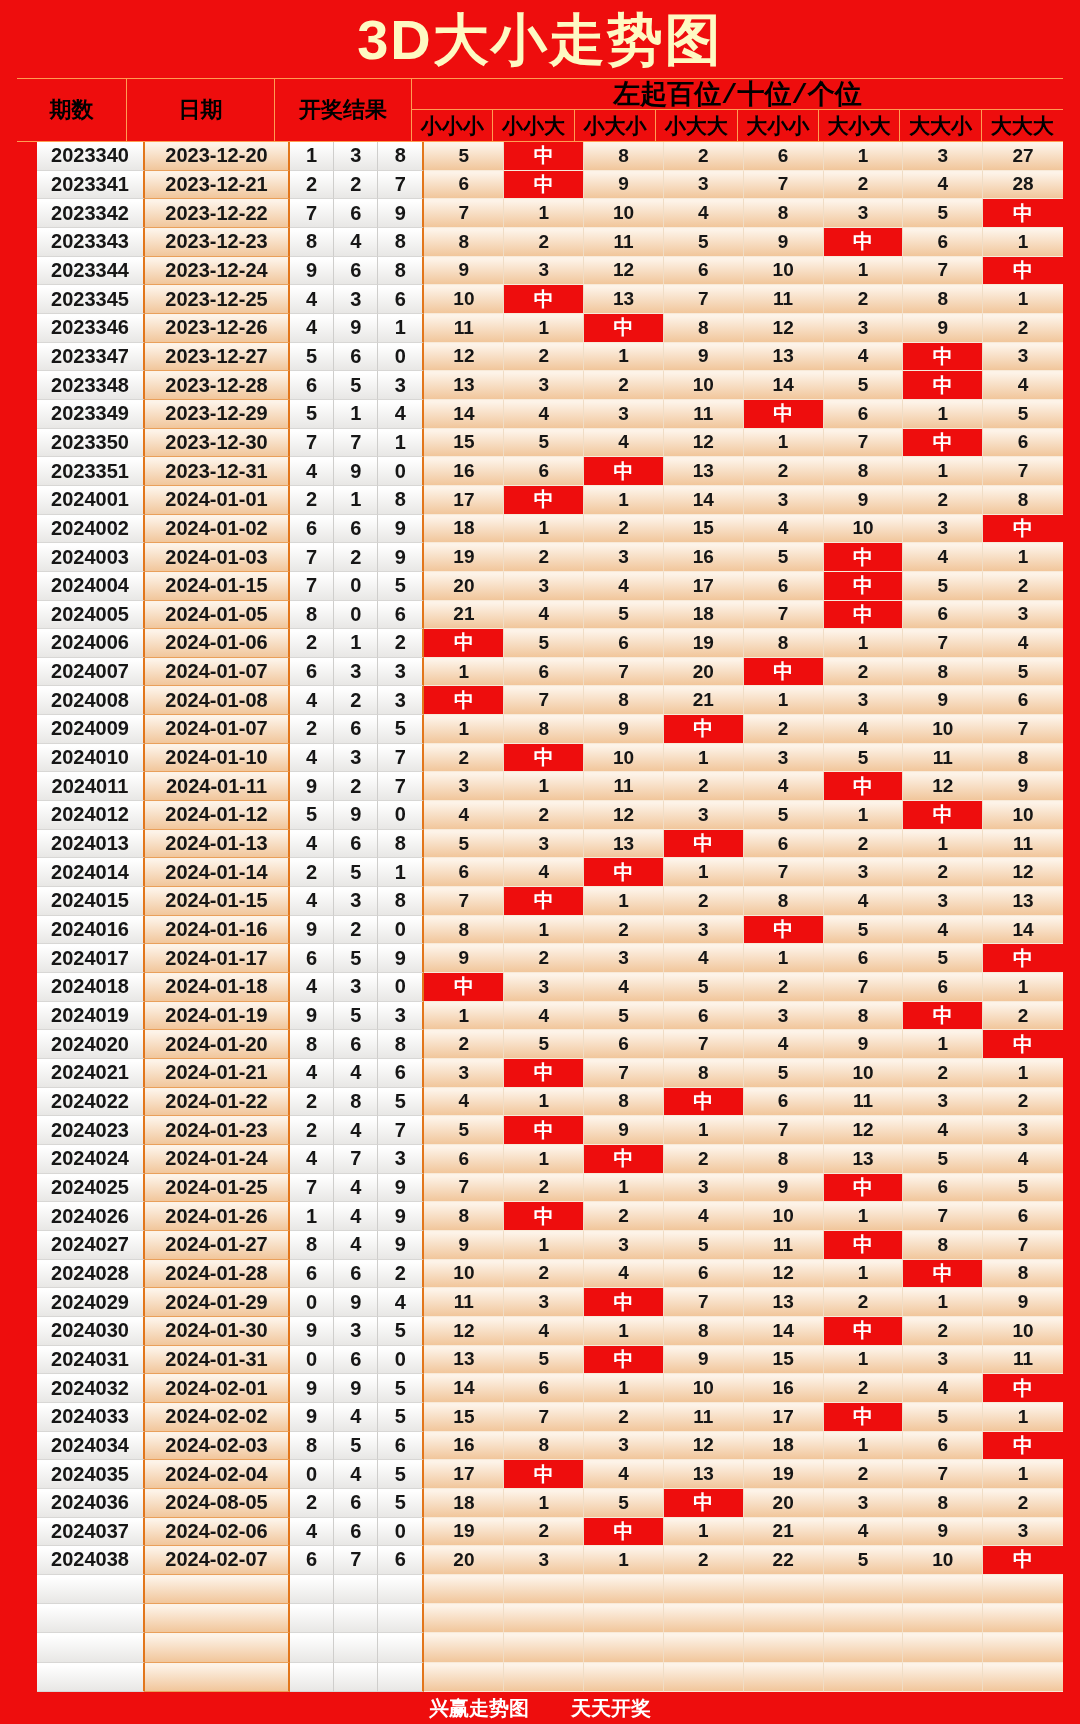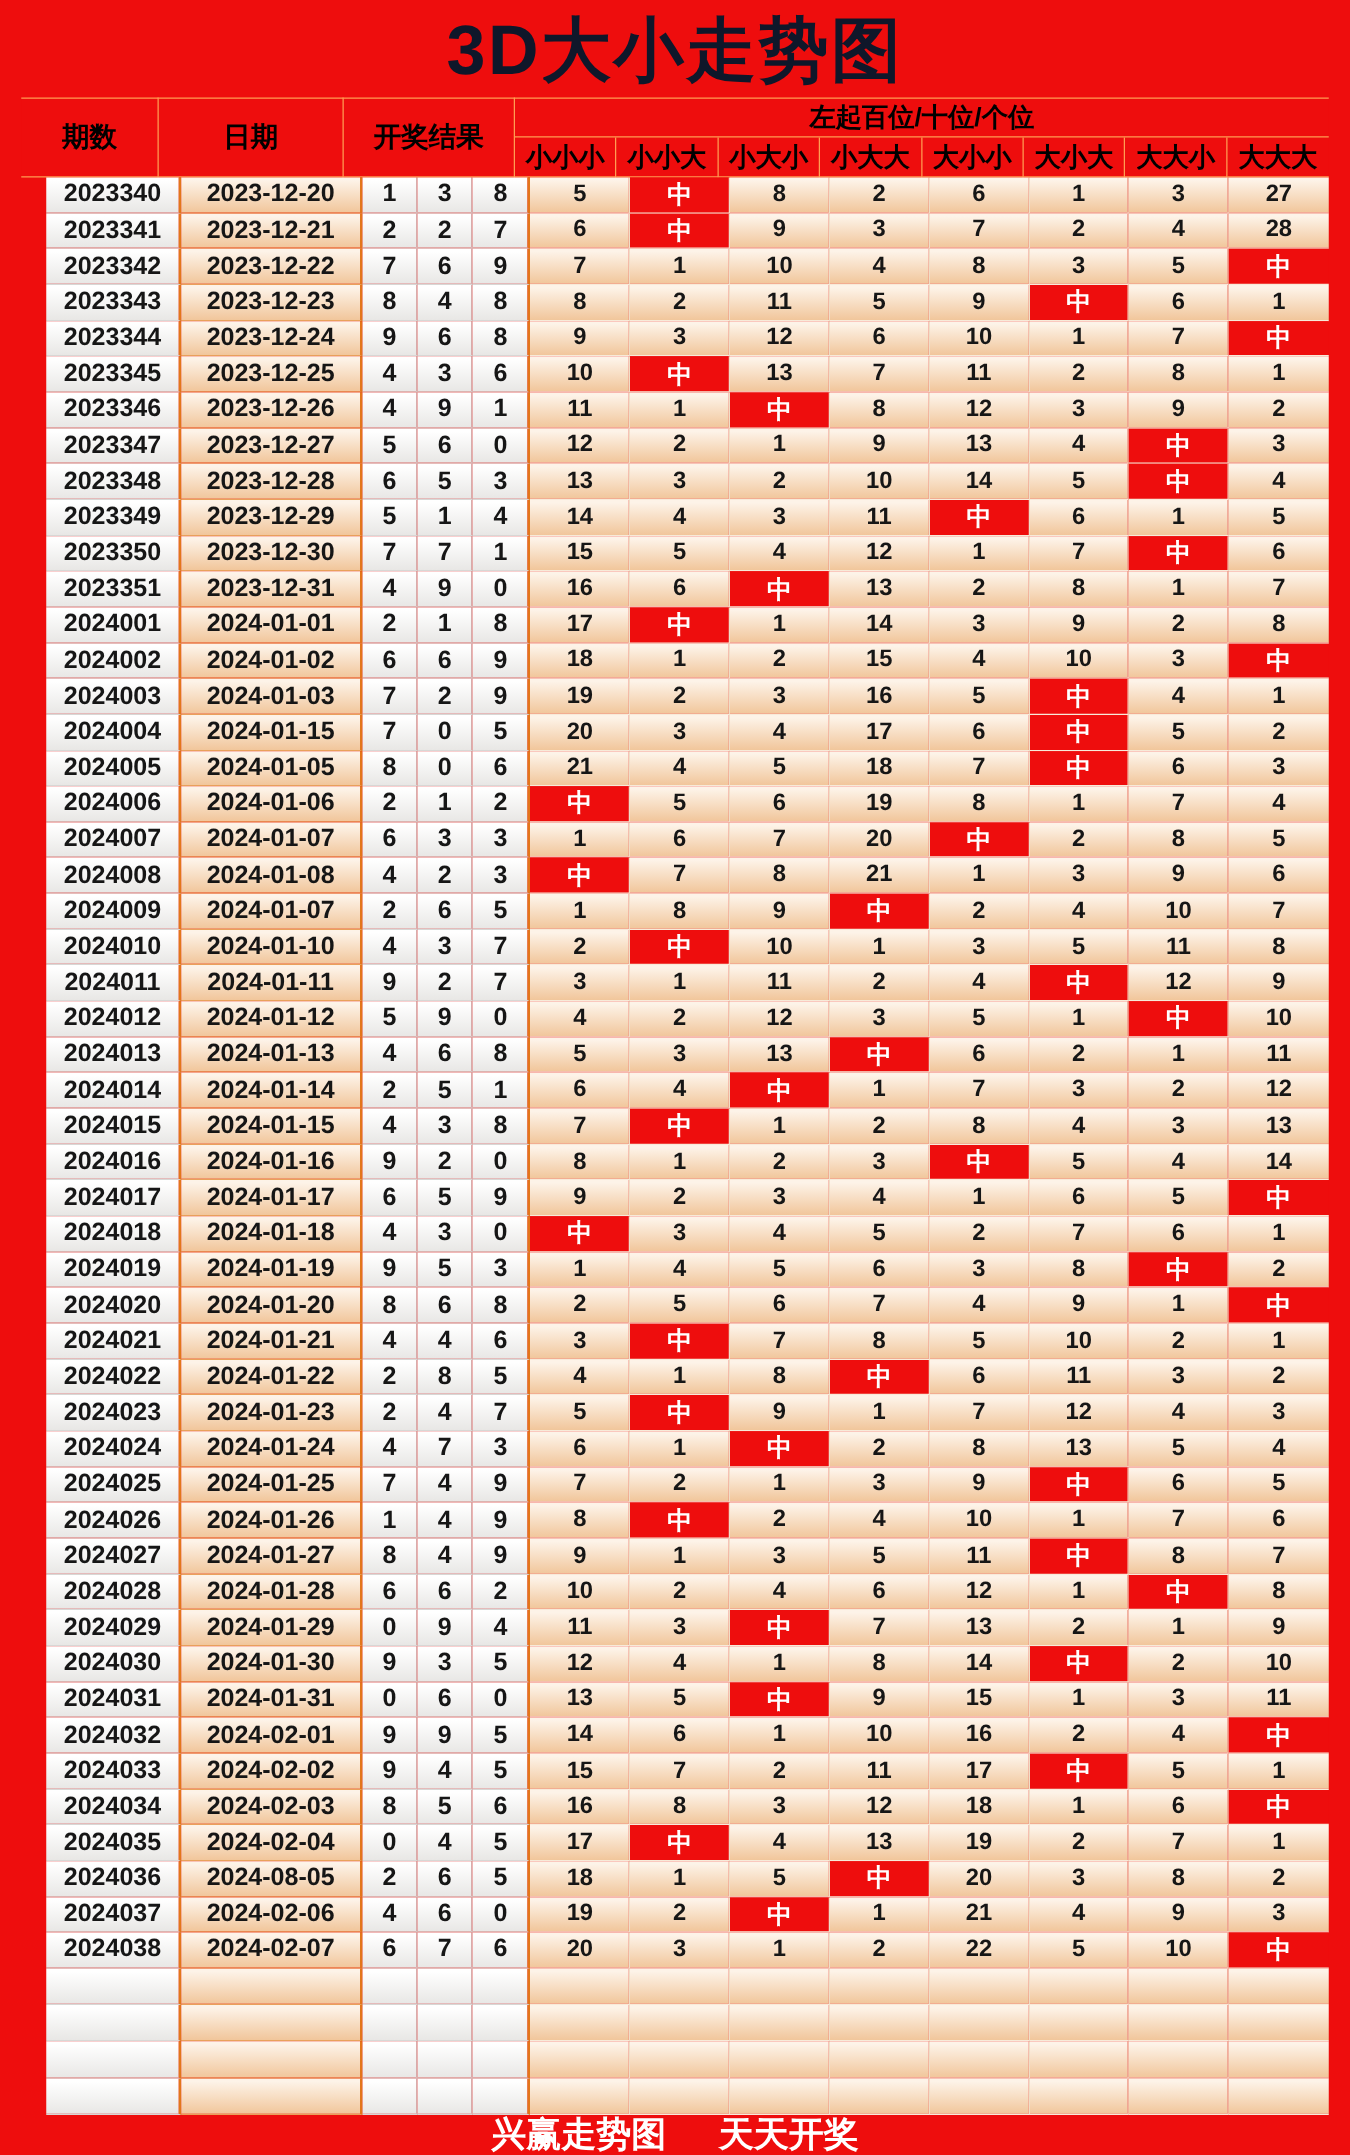--- a/index.html
+++ b/index.html
@@ -4,30 +4,30 @@
 <style>
   :root{
     --red:#ee0d0d;
     --orange:#e2761b;
     --hdr-line:#ff9c52;
     --ink:#161616;
   }
   *{margin:0;padding:0;box-sizing:border-box;}
   body{width:1080px;font-family:"Liberation Sans","DejaVu Sans",sans-serif;}
   .screen{width:1080px;height:1724px;background:var(--red);position:relative;overflow:hidden;}
-  .title{height:78px;line-height:80px;text-align:center;color:#0f172a;font-size:56px;font-weight:bold;letter-spacing:2px;}
+  .title{height:78px;line-height:80px;text-align:center;color:#fef9c3;font-size:56px;font-weight:bold;letter-spacing:2px;}
   .table{width:1046px;margin:0 17px;}
   
   .thead{display:flex;height:64px;background:var(--red);color:#000000;font-weight:bold;}
   .th{display:flex;align-items:center;justify-content:center;}
   .th-period{width:110px;font-size:22px;border:1px solid var(--hdr-line);border-left:none;}
   .th-date{width:148px;font-size:22px;border:1px solid var(--hdr-line);border-left:none;}
   .th-result{width:137px;font-size:22px;border:1px solid var(--hdr-line);border-left:none;}
   .th-group{width:651px;display:flex;flex-direction:column;}
-  .th-span{height:32px;font-size:21px;border-bottom:1px solid var(--hdr-line);border-top:1px solid var(--hdr-line);}
+  .th-span{height:32px;font-size:27px;border-bottom:1px solid var(--hdr-line);border-top:1px solid var(--hdr-line);font-family:Liberation Mono, monospace;}
   .th-subrow{display:flex;height:32px;}
   .th-sub{width:81.375px;font-size:21px;border-right:1px solid var(--hdr-line);border-bottom:1px solid var(--hdr-line);}
   .th-sub:last-child{border-right:none;}
   
   .row{display:flex;height:28.66px;margin-left:20px;}
   .row.empty-row{height:29.25px;}
   .cell{display:flex;align-items:center;justify-content:center;color:var(--ink);font-weight:bold;height:100%;}
   .c-period{width:110px;font-size:20px;background:linear-gradient(180deg,#ffffff 8%,#e8e7e5 100%);
             border-right:2px solid var(--orange);border-bottom:1px solid #d8d7d5;}
   .c-date{width:148px;font-size:20px;background:linear-gradient(180deg,#fdf3e8 8%,#f1c69b 100%);
@@ -35,21 +35,21 @@
   .c-digit{width:45px;font-size:20px;background:linear-gradient(180deg,#ffffff 8%,#e8e7e5 100%);
            border-right:1px solid #cfcecc;border-bottom:1px solid #d8d7d5;}
   .c-d3{width:47px;border-right:2px solid var(--orange);}
   .c-data{width:81.375px;font-size:19px;background:linear-gradient(180deg,#fdf3e8 8%,#f1c69b 100%);
           border-right:1px solid #f0ddc6;border-bottom:1px solid #f8ead9;}
   .c-data:last-child{border-right:none;}
   .cell.hit{background:var(--red);color:#fff;font-size:20px;}
   
   .footer{position:absolute;left:0;bottom:0;width:1080px;height:32px;background:var(--red);
           display:flex;align-items:center;justify-content:center;gap:42px;
-          color:#fff;font-weight:bold;font-size:28px;}
+          color:#fff;font-weight:bold;font-size:20px;}
 </style>
 </head>
 <body>
 
 <div class="screen">
   <div class="title">3D大小走势图</div>
 
   <div class="table">
     <div class="thead">
       <div class="th th-period">期数</div>

